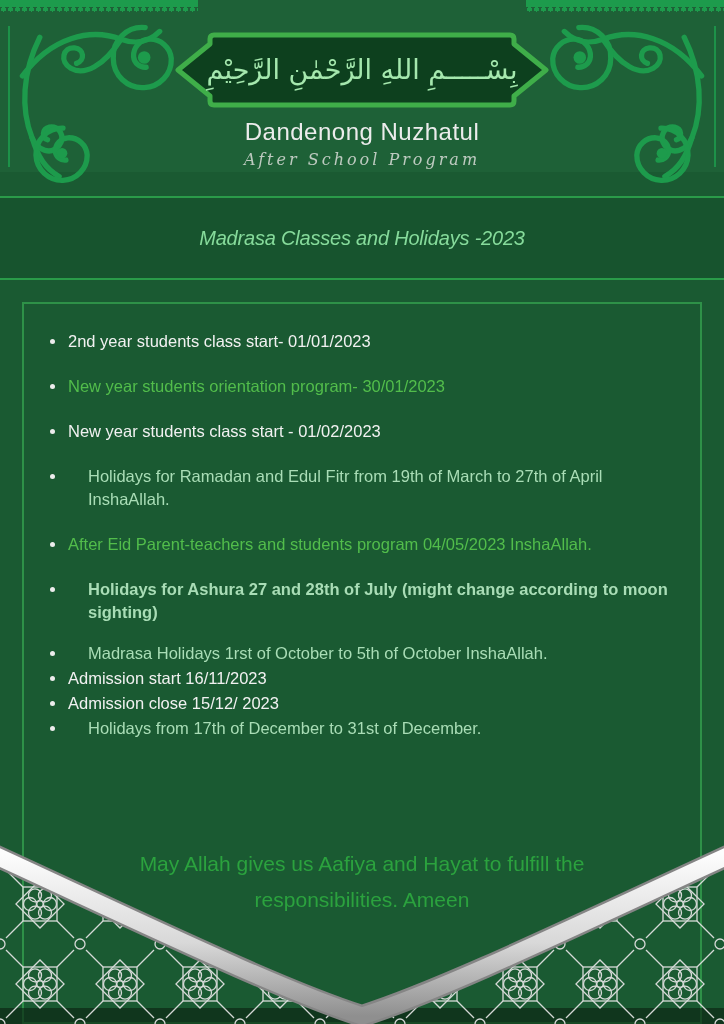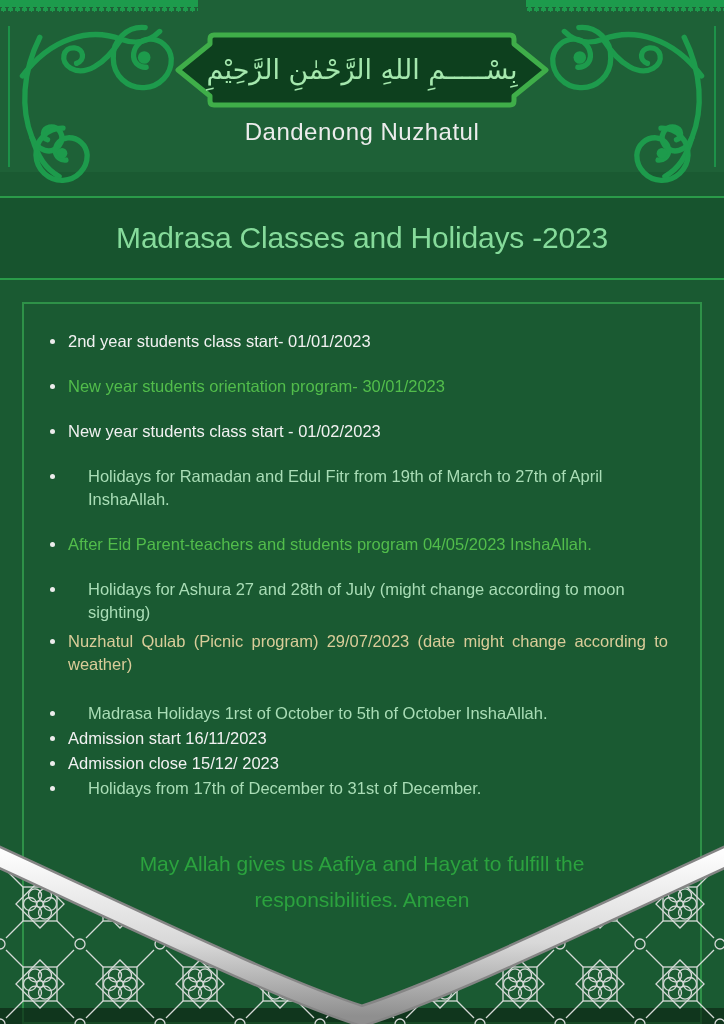--- a/index.html
+++ b/index.html
@@ -46,40 +46,41 @@
   }
   
   .title-band{
     position:absolute; top:196px; left:0; right:0; height:80px;
     background:var(--titleband-bg,#17542e);
     border-top:2px solid var(--accent-line,#2a9b49);
     border-bottom:2px solid var(--accent-line,#2a9b49);
     display:flex; align-items:center; justify-content:center;
   }
   .page-title{
-    margin:8px; font-weight:400; font-size:30px; letter-spacing:-0.2px;
+    margin:8px; font-weight:400; font-size:20px; letter-spacing:-0.2px;
     color:var(--title-text,#86db9b);
+    font-style:italic;
   }
   
   .content-box{
     position:absolute; left:22px; right:22px; top:302px; bottom:0;
     border:2px solid var(--box-border,#2e9148);
     padding:26px 16px 0 26px; box-sizing:border-box;
   }
   .schedule{list-style:none; margin:0; padding:0;}
   .item{display:flex; align-items:flex-start; font-size:16.5px; line-height:23px;}
   .bullet{width:5px; height:5px; border-radius:50%; background:#ececec; margin:9px 13px 0 0; flex:none;}
   .item-text{display:block;}
   .c-white{color:var(--item-white,#f1f1f1);}
   .c-green{color:var(--item-green,#52bd4b);}
   .c-mint{color:var(--item-mint,#a9ddb6);gap:20px;}
   .c-tan{color:var(--item-tan,#d9cc99);}
   .sp-lg{margin-bottom:22px;}
   .sp-xl{margin-bottom:26px;}
-  .sp-sm{margin-bottom:6px;}
+  .sp-sm{margin-bottom:18px;font-weight:bold;}
   .sp-none{margin-bottom:2px;}
   .justify .item-text{text-align:justify; max-width:600px;}
   
   .dua{
     position:absolute; top:846px; left:0; right:0; text-align:center;
     font-size:21px; line-height:36px; color:var(--dua-text,#2ba23e); z-index:3;
   }
   
   .lace{position:absolute; left:0; bottom:0; width:724px; height:240px; z-index:4;}
 </style>
@@ -116,20 +117,21 @@
     </svg>
 
     <div class="plaque">
       <svg class="plaque-shape" viewBox="0 0 380 80" preserveAspectRatio="none" aria-hidden="true">
         <path d="M 6,40 L 38,14 L 38,9 Q 38,5 42,5 L 338,5 Q 342,5 342,9 L 342,14 L 374,40 L 342,66 L 342,71 Q 342,75 338,75 L 42,75 Q 38,75 38,71 L 38,66 Z"></path>
       </svg>
       <div class="bismillah">بِسْـــــمِ اللهِ الرَّحْمٰنِ الرَّحِيْمِ</div>
     </div>
 
     <div class="org-name">Dandenong Nuzhatul</div>
+    <div class="subtitle">After School Program</div>
   </header>
 
   <section class="title-band">
     <h1 class="page-title">Madrasa Classes and Holidays -2023</h1>
   </section>
 
   <div class="content-box">
     <ul class="schedule">
   <li class="item c-white sp-lg">
     <span class="bullet"></span>
@@ -155,24 +157,20 @@
     <span class="bullet"></span>
     <span class="item-text">After Eid Parent-teachers and students program 04/05/2023 InshaAllah.</span>
   </li>
 
 
   <li class="item c-mint sp-sm">
     <span class="bullet"></span>
     <span class="item-text">Holidays for Ashura 27 and 28th of July (might change according to moon sighting)</span>
   </li>
 
-  <li class="item c-tan sp-xl justify">
-    <span class="bullet"></span>
-    <span class="item-text">Nuzhatul Qulab (Picnic program) 29/07/2023 (date might change according to weather)</span>
-  </li>
 
   <li class="item c-mint sp-none">
     <span class="bullet"></span>
     <span class="item-text">Madrasa Holidays 1rst of October to 5th of October InshaAllah.</span>
   </li>
 
   <li class="item c-white sp-none">
     <span class="bullet"></span>
     <span class="item-text">Admission start 16/11/2023</span>
   </li>

